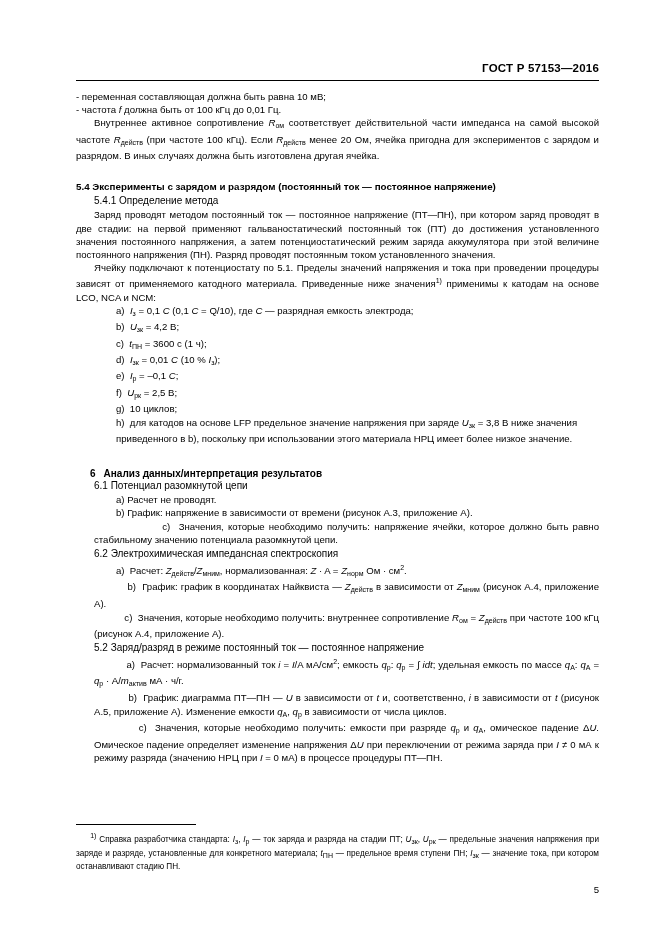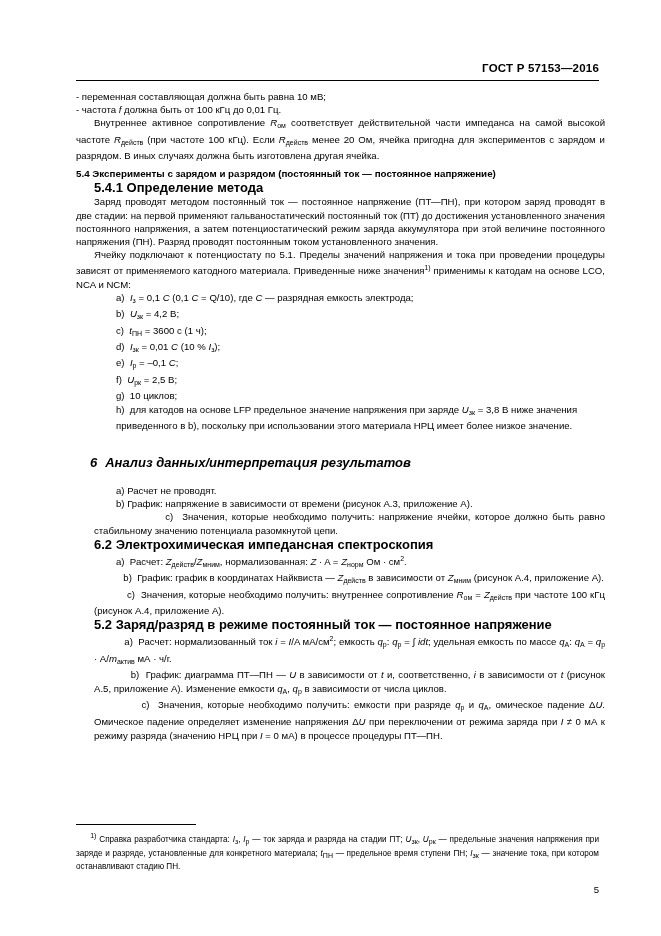--- a/index.html
+++ b/index.html
@@ -34,21 +34,21 @@
   .rule-top {
     position: absolute;
     left: 76px;
     right: 62px;
     top: 80px;
     border-bottom: 1px solid #000;
   }
   .content {
     position: absolute;
     left: 76px;
-    right: 56px;
+    right: 62px;
     top: 90px;
   }
   p {
     margin: 0 0 0 0;
     font-size: 9.6px;
     line-height: 13.2px;
     text-align: justify;
   }
   .dash-item {
     padding-left: 14px;
@@ -56,37 +56,35 @@
     font-size: 9.6px;
     line-height: 13.2px;
   }
   .indent {
     text-indent: 18px;
   }
   .sect-head {
     font-size: 9.8px;
     font-weight: bold;
     line-height: 13.2px;
-    margin-top: 5px;
+    margin-top: 18px;
     margin-bottom: 1px;
   }
   .sect-head-ind {
-    font-size: 13px;
-    font-weight: bold;
+    font-size: 10px;
+    font-weight: normal;
     line-height: 13.2px;
     margin-bottom: 1px;
     padding-left: 18px;
   }
   .big-head {
-    font-size: 13px;
+    font-size: 10px;
     font-weight: bold;
     margin-top: 22px;
-    margin-bottom: 14px;
     padding-left: 14px;
-    font-style: italic;
   }
   .big-head .num {
     margin-right: 8px;
   }
   .list-item {
     font-size: 9.6px;
     line-height: 13.4px;
     padding-left: 40px;
     text-indent: 0;
   }
@@ -154,20 +152,21 @@
     <div class="list-item">b)&nbsp; <i>U</i><sub>зк</sub> = 4,2 В;</div>
     <div class="list-item">c)&nbsp; <i>t</i><sub>ПН</sub> = 3600 с (1 ч);</div>
     <div class="list-item">d)&nbsp; <i>I</i><sub>зк</sub> = 0,01 <i>C</i> (10 % <i>I</i><sub>з</sub>);</div>
     <div class="list-item">e)&nbsp; <i>I</i><sub>р</sub> = –0,1 <i>C</i>;</div>
     <div class="list-item">f)&nbsp; <i>U</i><sub>рк</sub> = 2,5 В;</div>
     <div class="list-item">g)&nbsp; 10 циклов;</div>
     <div class="list-item">h)&nbsp; для катодов на основе LFP предельное значение напряжения при заряде <i>U</i><sub>зк</sub> = 3,8 В ниже значения приведенного в b), поскольку при использовании этого материала НРЦ имеет более низкое значение.</div>
 
     <div class="big-head"><span class="num">6</span><span>Анализ данных/интерпретация результатов</span></div>
 
+    <div class="sect-head-ind">6.1  Потенциал разомкнутой цепи</div>
     <div class="list-item">a)  Расчет не проводят.</div>
     <div class="list-item">b)  График: напряжение в зависимости от времени (рисунок А.3, приложение А).</div>
     <div class="sub-list-2"><span style="padding-left:22px;"></span>&nbsp;&nbsp;&nbsp;&nbsp;&nbsp;&nbsp;&nbsp;&nbsp;&nbsp;&nbsp;&nbsp;c)&nbsp; Значения, которые необходимо получить: напряжение ячейки, которое должно быть равно стабильному значению потенциала разомкнутой цепи.</div>
 
     <div class="sect-head-ind">6.2  Электрохимическая импедансная спектроскопия</div>
     <div class="list-item">a)&nbsp; Расчет: <i>Z</i><sub>действ</sub>/<i>Z</i><sub>мним</sub>, нормализованная: <i>Z</i> · A = <i>Z</i><sub>норм</sub> Ом · см<sup>2</sup>.</div>
     <div class="sub-list-2">&nbsp;&nbsp;&nbsp;&nbsp;&nbsp;&nbsp;&nbsp;&nbsp;&nbsp;&nbsp;&nbsp;b)&nbsp; График: график в координатах Найквиста — <i>Z</i><sub>действ</sub> в зависимости от <i>Z</i><sub>мним</sub> (рисунок А.4, приложение А).</div>
     <div class="sub-list-2">&nbsp;&nbsp;&nbsp;&nbsp;&nbsp;&nbsp;&nbsp;&nbsp;&nbsp;&nbsp;&nbsp;c)&nbsp; Значения, которые необходимо получить: внутреннее сопротивление <i>R</i><sub>ом</sub> = <i>Z</i><sub>действ</sub> при частоте 100 кГц (рисунок А.4, приложение А).</div>
 
     <div class="sect-head-ind">5.2  Заряд/разряд в режиме постоянный ток — постоянное напряжение</div>

